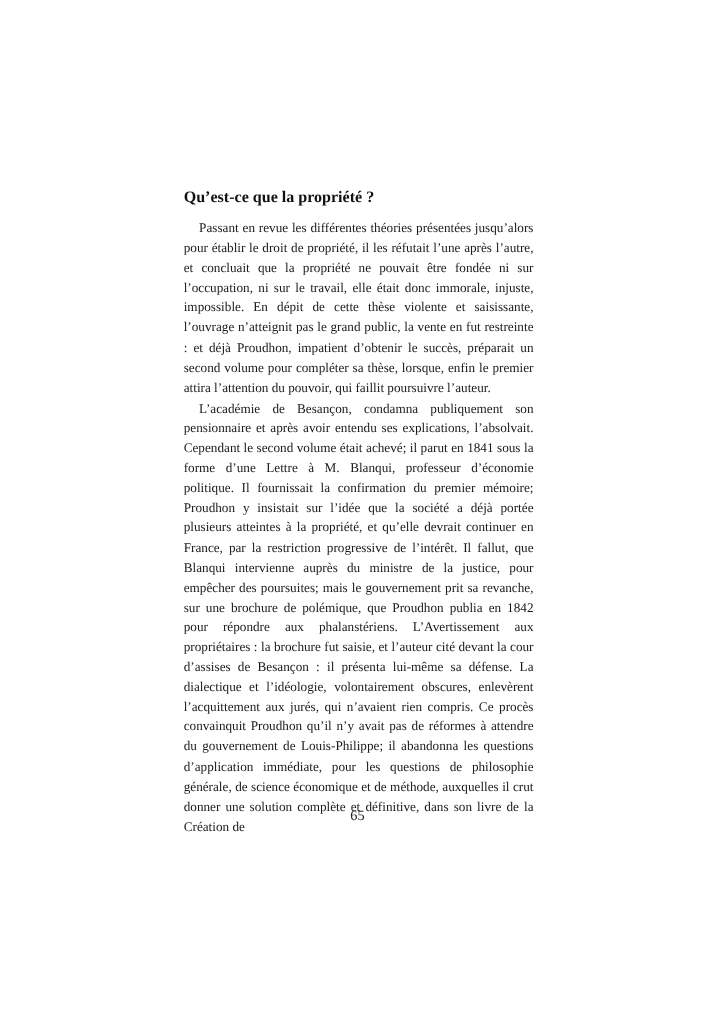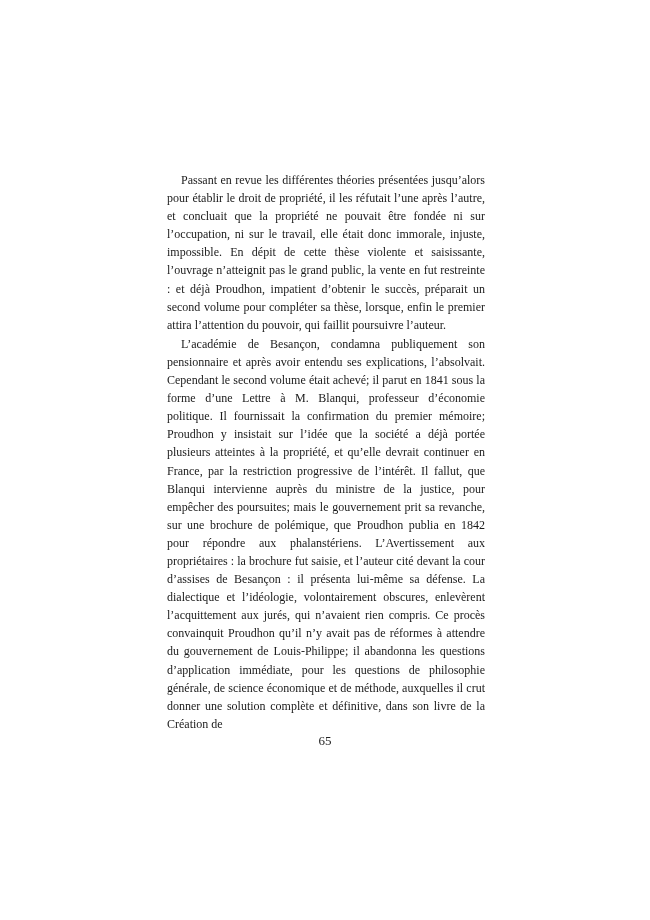--- a/index.html
+++ b/index.html
@@ -22,17 +22,18 @@
   .pagenum {
     position: absolute; left: 0; width: 650px; top: 733px; text-align: center;
     font-family: "Liberation Serif", serif; font-size: 13px; color: #222;
   }
 </style>
 </head>
 <body>
 
 <div class="page">
   <div class="textblock">
+    <h2 class="title">Qu’est-ce que la propriété ?</h2>
     <p class="para">Passant en revue les différentes théories présentées jusqu’alors pour établir le droit de propriété, il les réfutait l’une après l’autre, et concluait que la propriété ne pouvait être fondée ni sur l’occupation, ni sur le travail, elle était donc immorale, injuste, impossible. En dépit de cette thèse violente et saisissante, l’ouvrage n’atteignit pas le grand public, la vente en fut restreinte : et déjà Proudhon, impatient d’obtenir le succès, préparait un second volume pour compléter sa thèse, lorsque, enfin le premier attira l’attention du pouvoir, qui faillit poursuivre l’auteur.</p>
     <p class="para">L’académie de Besançon, condamna publiquement son pensionnaire et après avoir entendu ses explications, l’absolvait. Cependant le second volume était achevé; il parut en 1841 sous la forme d’une Lettre à M. Blanqui, professeur d’économie politique. Il fournissait la confirmation du premier mémoire; Proudhon y insistait sur l’idée que la société a déjà portée plusieurs atteintes à la propriété, et qu’elle devrait continuer en France, par la restriction progressive de l’intérêt. Il fallut, que Blanqui intervienne auprès du ministre de la justice, pour empêcher des poursuites; mais le gouvernement prit sa revanche, sur une brochure de polémique, que Proudhon publia en 1842 pour répondre aux phalanstériens. L’Avertissement aux propriétaires : la brochure fut saisie, et l’auteur cité devant la cour d’assises de Besançon : il présenta lui-même sa défense. La dialectique et l’idéologie, volontairement obscures, enlevèrent l’acquittement aux jurés, qui n’avaient rien compris. Ce procès convainquit Proudhon qu’il n’y avait pas de réformes à attendre du gouvernement de Louis-Philippe; il abandonna les questions d’application immédiate, pour les questions de philosophie générale, de science économique et de méthode, auxquelles il crut donner une solution complète et définitive, dans son livre de la Création de</p>
   </div>
   <div class="pagenum">65</div>
 </div>
 
 </body></html>

